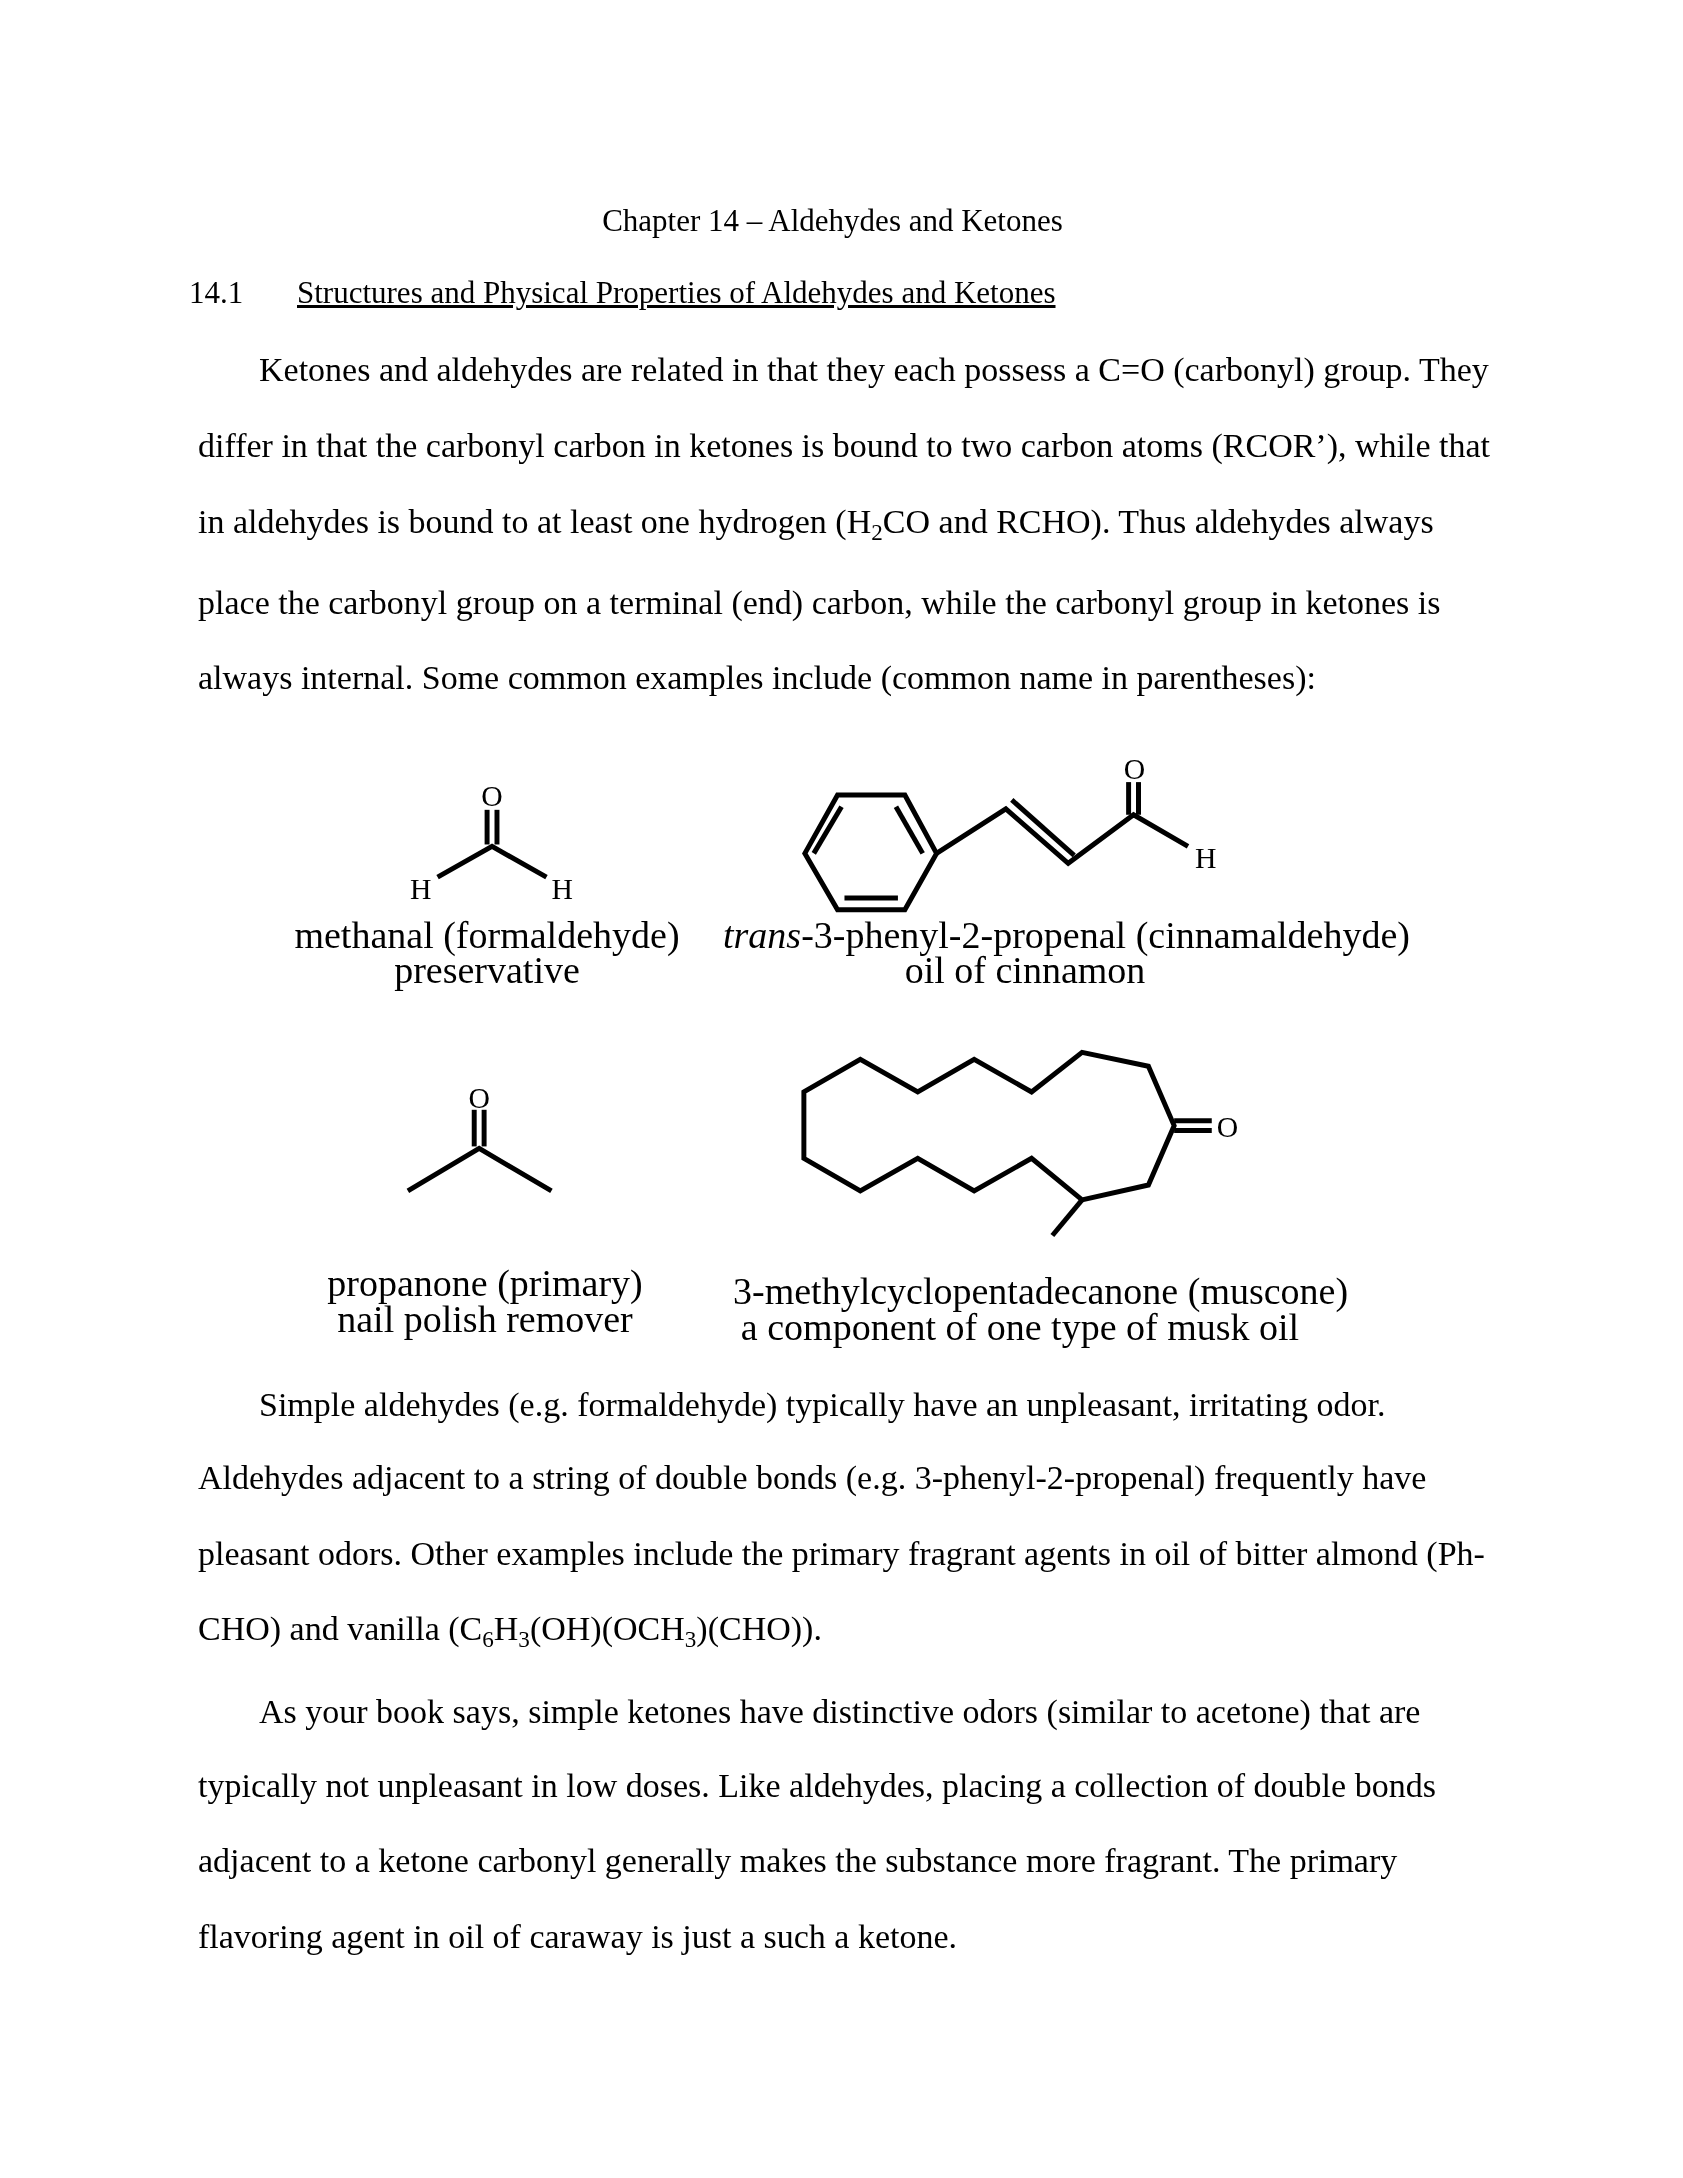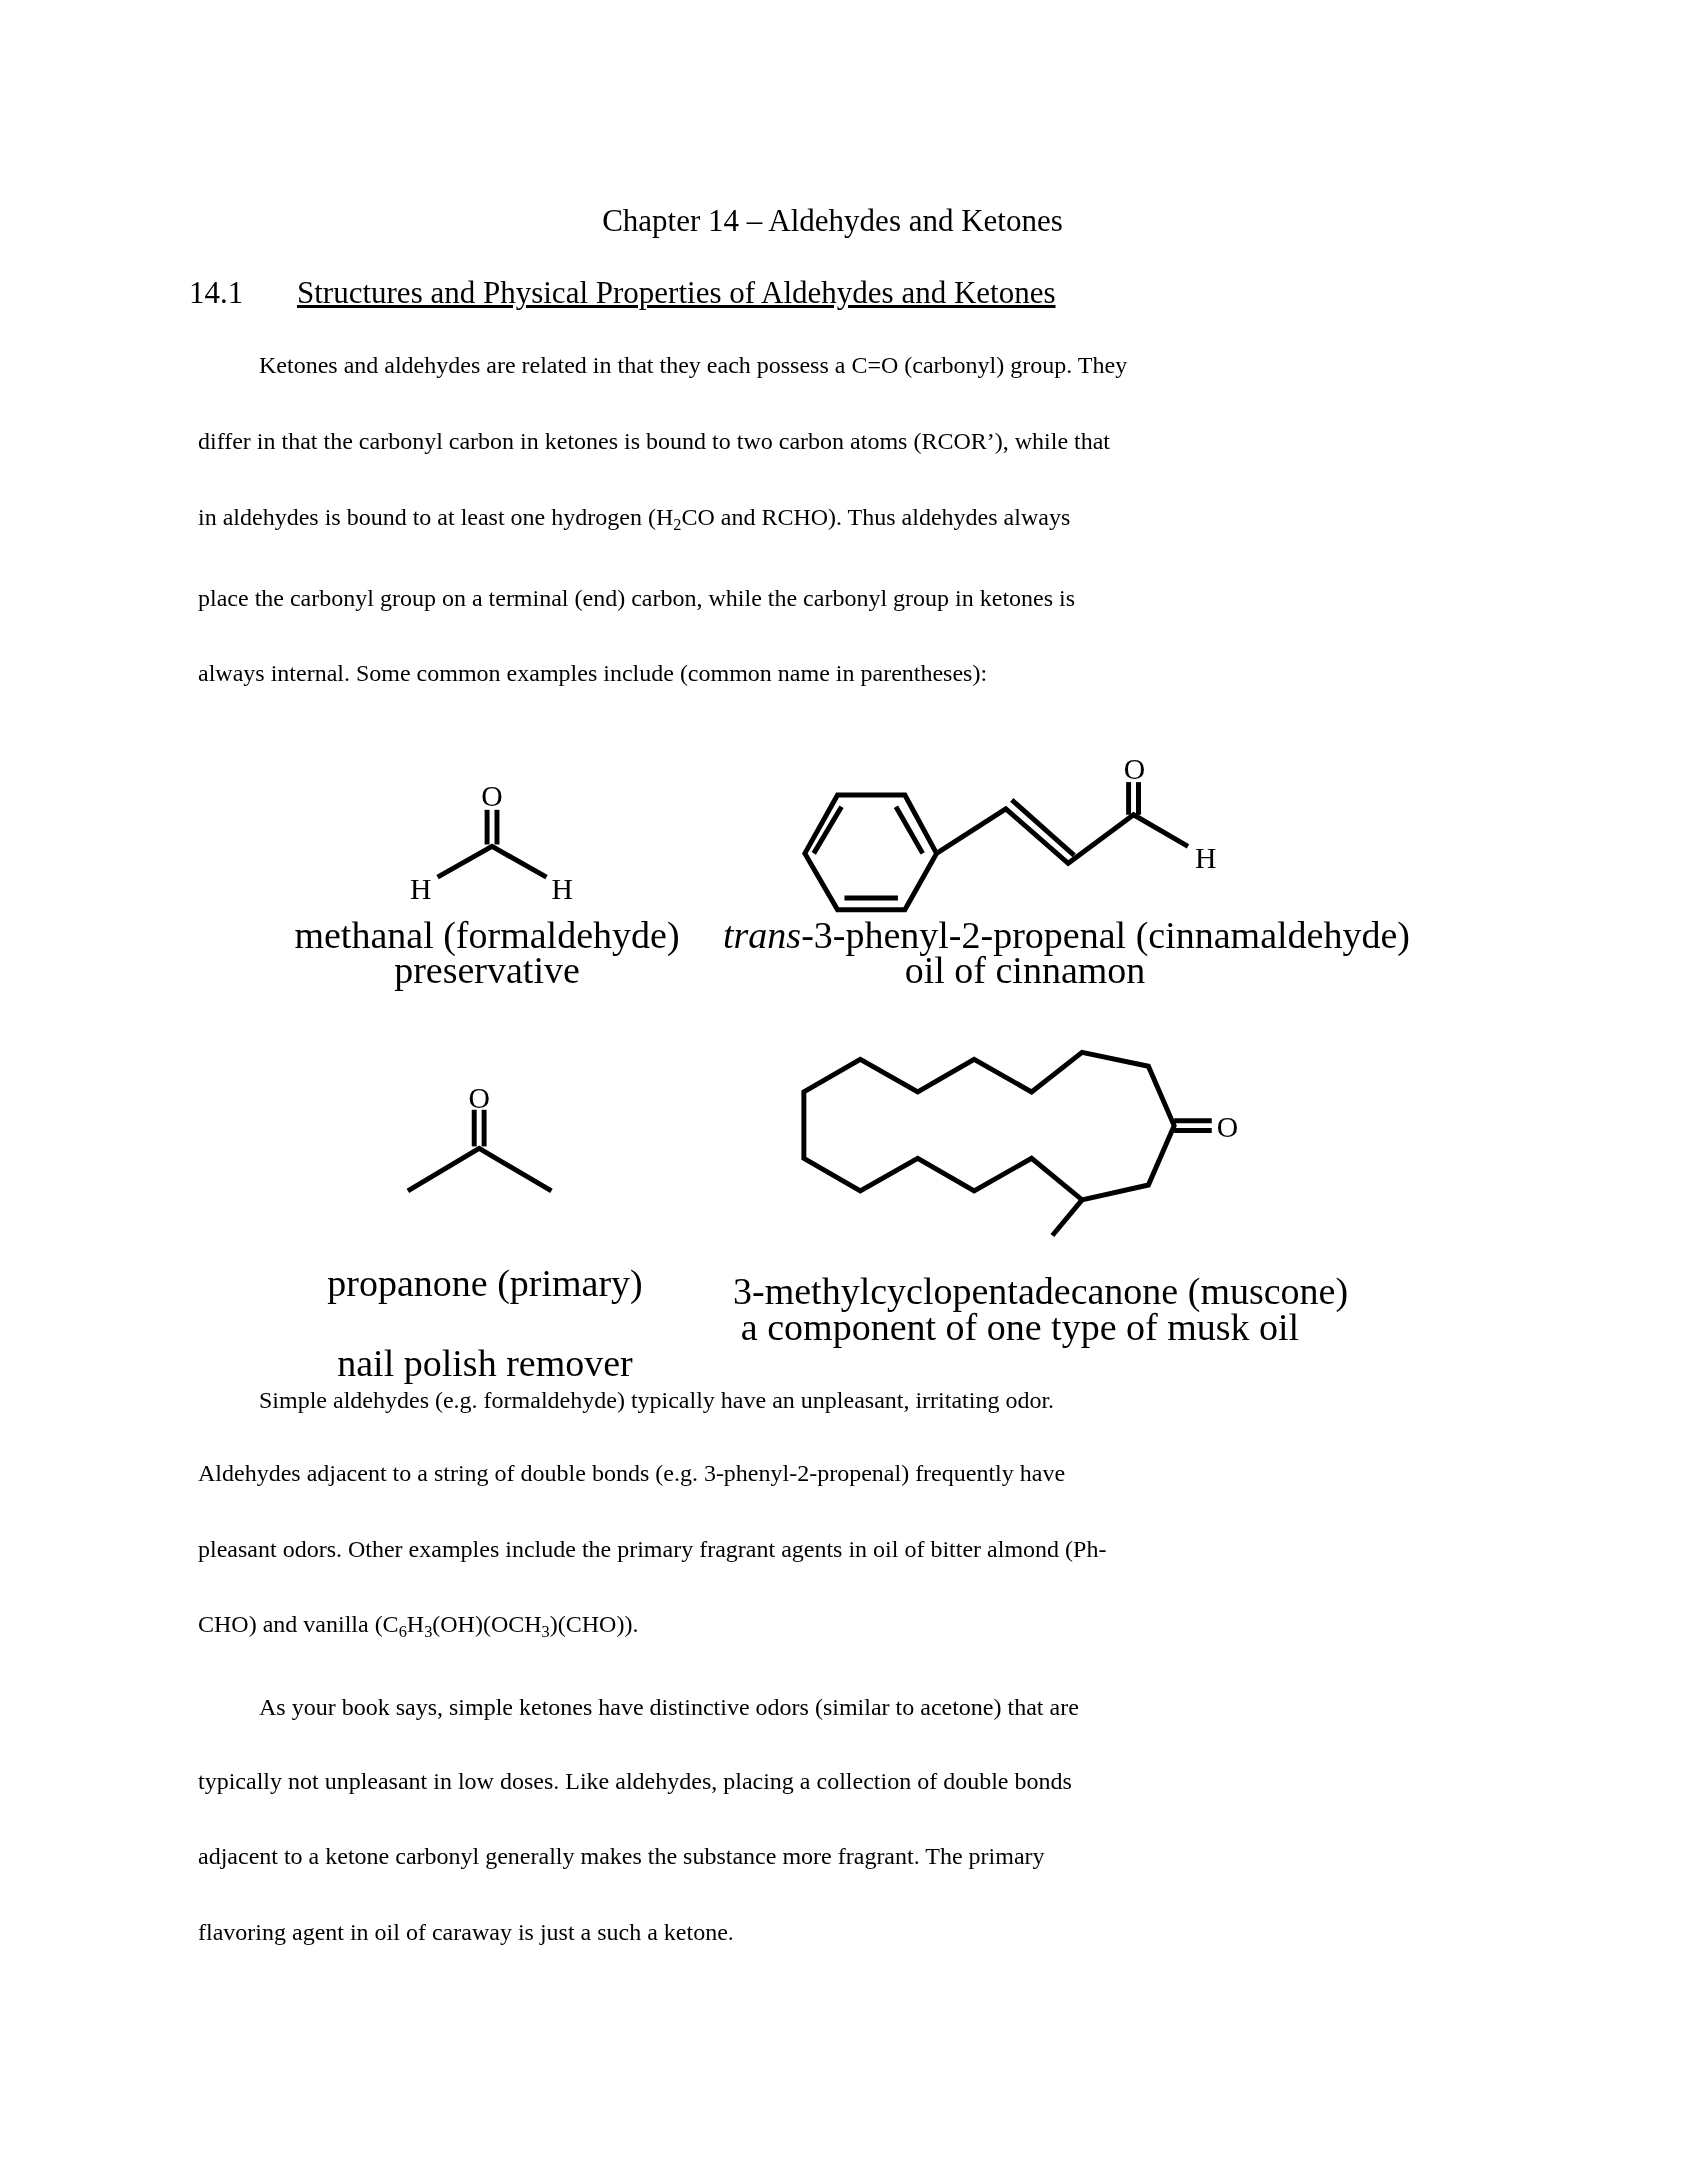--- a/index.html
+++ b/index.html
@@ -1,18 +1,18 @@
 <!DOCTYPE html>
 <html><head>
 <meta charset="utf-8">
 <style>
   html, body { margin:0; padding:0; background:#ffffff; }
   body { width:1683px; height:2178px; position:relative; overflow:hidden;
          font-family:"Liberation Serif","DejaVu Serif",serif; color:#000; }
-  .line { position:absolute; white-space:nowrap; font-size:24px; line-height:1; }
+  .line { position:absolute; white-space:nowrap; font-size:34px; line-height:1; }
   .title { position:absolute; left:0; width:1665px; text-align:center; top:203px;
            font-size:31px; font-weight:normal; white-space:nowrap; }
   .secnum { position:absolute; left:189px; top:275px; font-size:31px; }
   .sectitle { position:absolute; left:297px; top:275px; font-size:31px; text-decoration:underline; white-space:nowrap; }
   .cap { position:absolute; font-size:38px; text-align:center; white-space:nowrap; line-height:1; }
   sub { font-size:0.68em; vertical-align:-0.3em; line-height:0; }
   svg { position:absolute; left:0; top:0; }
   .atom { font-family:"Liberation Serif","DejaVu Serif",serif; font-size:30px; }
 </style>
 </head>
@@ -74,21 +74,21 @@
   </g>
 </svg>
 
 <div class="cap" style="left:289px; width:396px; top:916px;">methanal (formaldehyde)</div>
 <div class="cap" style="left:289px; width:396px; top:951px;">preservative</div>
 
 <div class="cap" style="left:723px; width:604px; top:916px;"><i>trans</i><span>-3-phenyl-2-propenal (cinnamaldehyde)</span></div>
 <div class="cap" style="left:723px; width:604px; top:951px;">oil of cinnamon</div>
 
 <div class="cap" style="left:287px; width:396px; top:1264px;">propanone (primary)</div>
-<div class="cap" style="left:287px; width:396px; top:1300px;margin-top:44px;">nail polish remover</div>
+<div class="cap" style="left:287px; width:396px; top:1300px;">nail polish remover</div>
 
 <div class="cap" style="left:733px; width:574px; top:1272px;">3-methylcyclopentadecanone (muscone)</div>
 <div class="cap" style="left:733px; width:574px; top:1308px;">a component of one type of musk oil</div>
 
 <div>
   <div class="line" style="left:259px; top:1388px;">Simple aldehydes (e.g. formaldehyde) typically have an unpleasant, irritating odor.</div>
   <div class="line" style="left:198px; top:1461px;">Aldehydes adjacent to a string of double bonds (e.g. 3-phenyl-2-propenal) frequently have</div>
   <div class="line" style="left:198px; top:1537px;">pleasant odors.  Other examples include the primary fragrant agents in oil of bitter almond (Ph-</div>
   <div class="line" style="left:198px; top:1612px;"><span>CHO) and vanilla (C</span><sub>6</sub><span>H</span><sub>3</sub><span>(OH)(OCH</span><sub>3</sub><span>)(CHO)).</span></div>
 </div>

